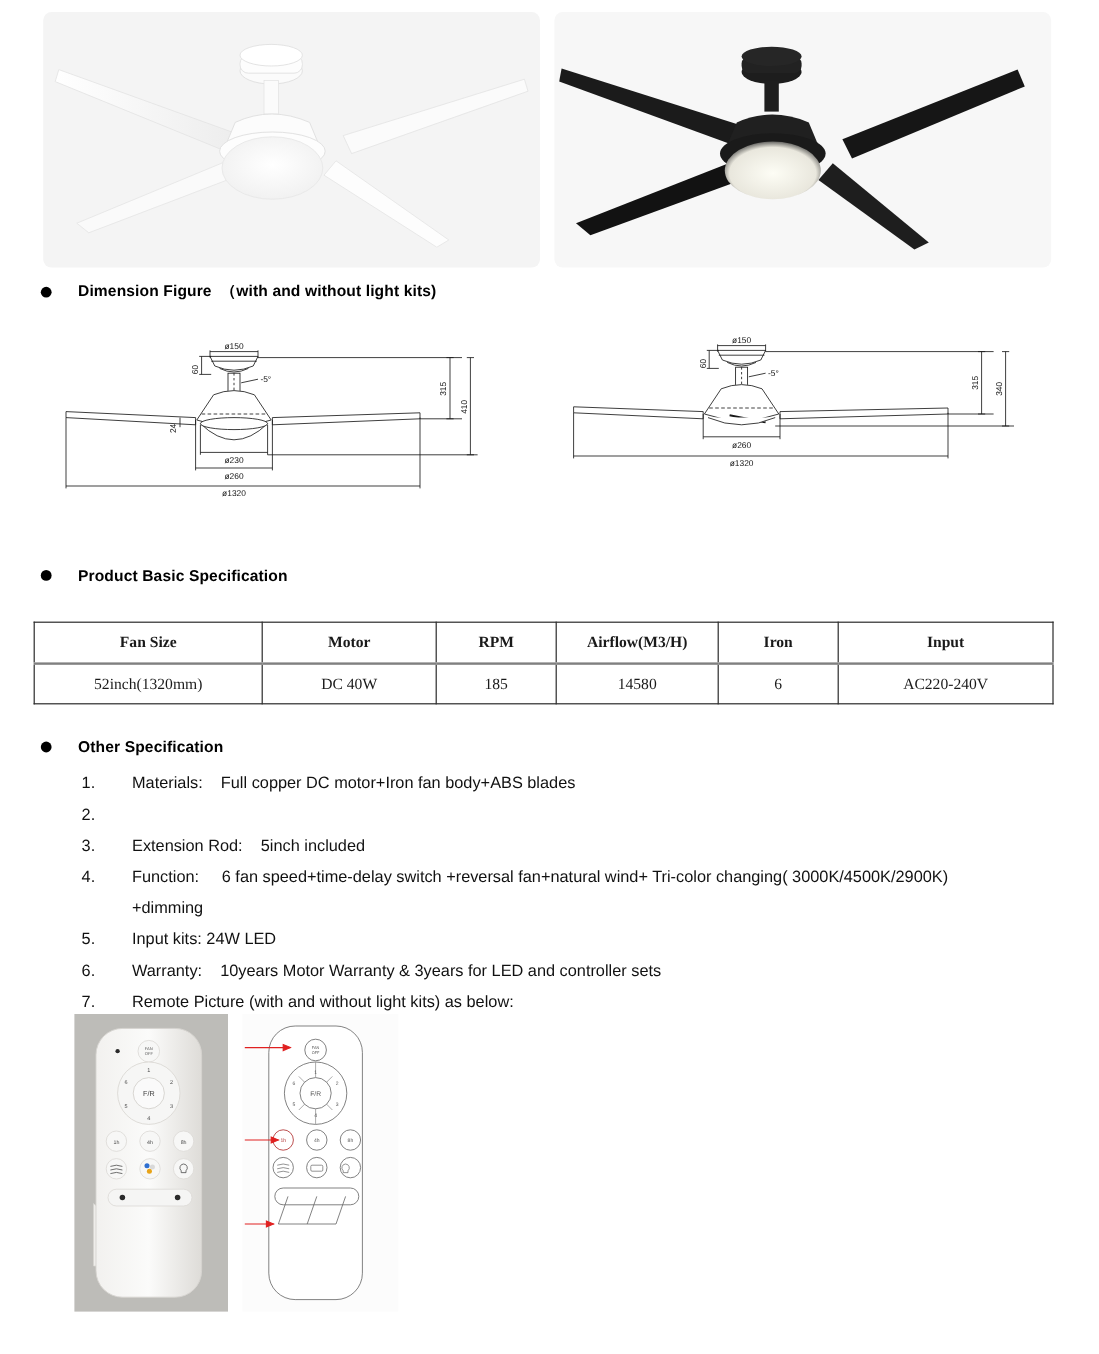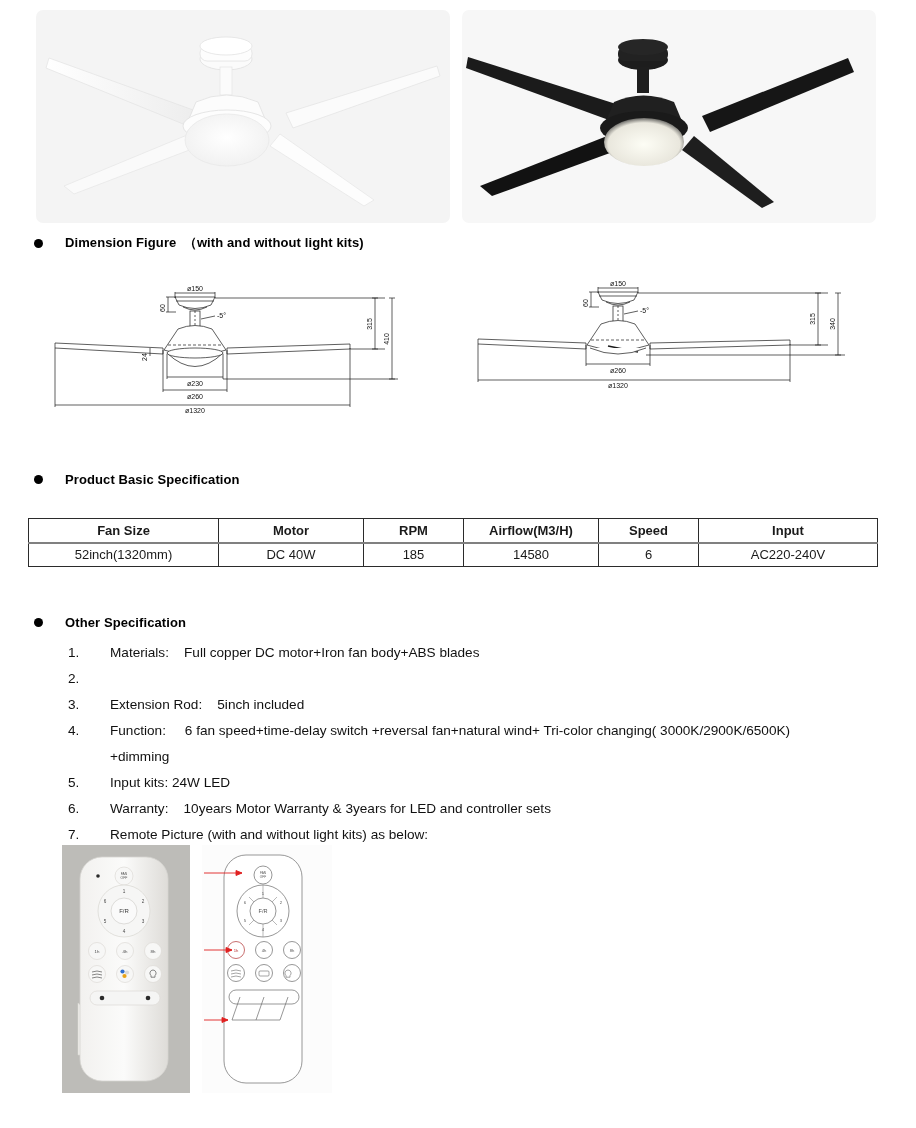--- a/index.html
+++ b/index.html
@@ -44,22 +44,23 @@
   .dim-svg { display: block; }
 
   
   .spec-table-wrap { position: absolute; left: 28px; top: 518px; width: 850px; }
   table.spec {
     width: 850px; border-collapse: collapse;
     font-size: 13px; color: #1a1a1a;
   }
   table.spec th, table.spec td {
     border: 1px solid #2b2b2b;
-    text-align: center; padding: 0; height: 24px;
+    text-align: center; padding: 0; height: 34px;
     font-weight: normal;
+    font-family: Liberation Serif, serif;
   }
   table.spec th { font-weight: bold; border-bottom: 2px solid #808080; }
 
   
   .olist { position: absolute; left: 0; top: 640px; width: 916px; }
   .oitem {
     display: flex; align-items: flex-start;
     font-size: 13.6px; color: #111; line-height: 26px;
     padding-left: 68px; padding-right: 10px;
   }
@@ -270,21 +271,21 @@
 </div>
 
 <div class="spec-table-wrap">
   <table class="spec">
     <thead>
       <tr>
         <th style="width:190px">Fan Size</th>
         <th style="width:145px">Motor</th>
         <th style="width:100px">RPM</th>
         <th style="width:135px">Airflow(M3/H)</th>
-        <th style="width:100px">Speed</th>
+        <th style="width:100px">Iron</th>
         <th>Input</th>
       </tr>
     </thead>
     <tbody>
       <tr>
         <td>52inch(1320mm)</td>
         <td>DC 40W</td>
         <td>185</td>
         <td>14580</td>
         <td>6</td>
@@ -306,21 +307,21 @@
   </div>
   <div class="oitem">
     <span class="onum">2.</span>
   </div>
   <div class="oitem">
     <span class="onum">3.</span>
     <span class="otext">Extension Rod:    5inch included</span>
   </div>
   <div class="oitem">
     <span class="onum">4.</span>
-    <span class="otext">Function:     6 fan speed+time-delay switch +reversal fan+natural wind+ Tri-color changing( 3000K/2900K/6500K)
+    <span class="otext">Function:     6 fan speed+time-delay switch +reversal fan+natural wind+ Tri-color changing( 3000K/4500K/2900K)
 +dimming</span>
   </div>
   <div class="oitem">
     <span class="onum">5.</span>
     <span class="otext">Input kits: 24W LED</span>
   </div>
   <div class="oitem">
     <span class="onum">6.</span>
     <span class="otext">Warranty:    10years Motor Warranty &amp; 3years for LED and controller sets</span>
   </div>

